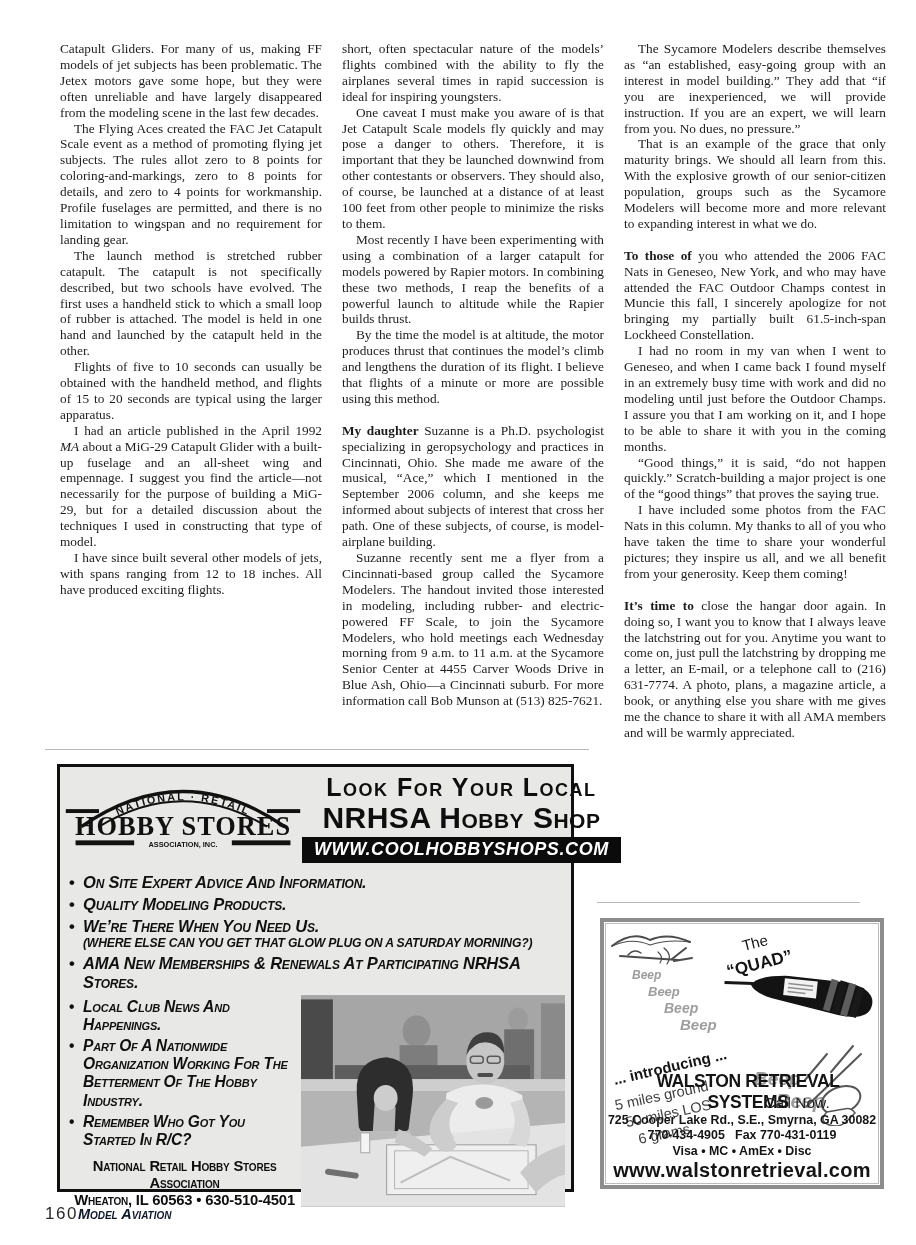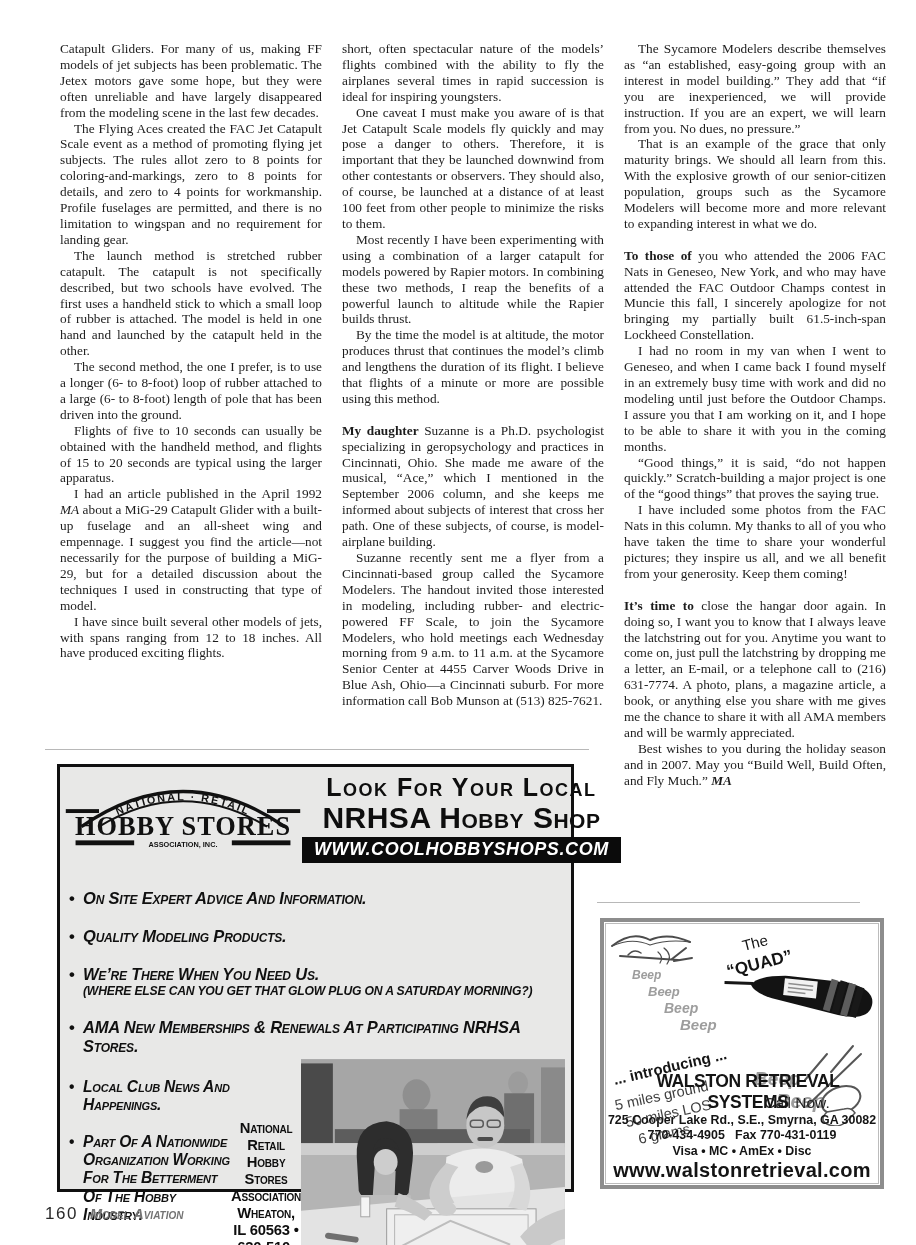--- a/index.html
+++ b/index.html
@@ -38,27 +38,27 @@
   .hl1 { font-weight:bold; font-variant:small-caps; font-size:25px; letter-spacing:1.5px; line-height:1.02; }
   .hl2 { font-weight:bold; font-variant:small-caps; font-size:30px; letter-spacing:0.5px; line-height:1.02; margin-top:2px; }
   .webbar {
     display:inline-block; background:#0b0b0b; color:#ffffff; font-style:italic;
     font-weight:bold; font-size:18px; letter-spacing:0.6px; padding:2px 12px 3px; margin-top:4px;
   }
   .bullets { padding:7px 6px 0 8px; }
   .nb {
     position:relative; padding-left:15px; font-weight:bold; font-style:italic;
     font-variant:small-caps; font-size:16.5px; line-height:1.16; letter-spacing:-0.2px;
-    color:#101010; margin-top:19px;
+    color:#101010; margin-top:3px;
   }
   .nb::before { content:"•"; position:absolute; left:1px; font-style:normal; }
   .nb.sub { font-variant:normal; font-size:12.2px; letter-spacing:-0.2px; margin-top:1px; line-height:1.1; }
   .nb.sub::before { content:""; }
   .nrhsa-row { display:flex; padding:3px 6px 0 8px; align-items:flex-start; }
-  .nrhsa-left { width:234px; display:flex; height:214px; }
+  .nrhsa-left { width:234px; display:flex; flex-direction:column; height:214px; }
   .narrow { padding:0; }
   .narrow .nb { font-size:15.6px; }
   .nrhsa-footer {
     margin-top:auto; text-align:center; font-weight:bold; font-variant:small-caps;
     font-size:14.8px; line-height:1.15; letter-spacing:-0.2px; padding-bottom:0;
   }
   .nrhsa-photo { width:265px; height:212px; margin-left:auto; display:block; background:#b7b7b7; }
 
   
   .walston {
@@ -86,57 +86,55 @@
   .w-specs .sp3 { margin-left:16px; }
   .w-ant  { position:absolute; right:3px; top:120px; width:80px; height:84px; }
   .w-call { position:absolute; left:126px; top:172px; width:134px; text-align:center; font-size:15.5px; color:#232323; }
   .w-contact { position:absolute; left:0; right:0; bottom:3px; text-align:center; }
   .w-co   { font-size:17.5px; font-weight:bold; letter-spacing:-0.4px;padding-left:12px; }
   .w-addr, .w-ph, .w-cards { font-size:12.4px; font-weight:bold; line-height:1.25; }
   .w-ph   { white-space:pre; }
   .w-web  { font-size:20px; font-weight:bold; letter-spacing:0.3px; }
 
   
-  .pagefoot { position:absolute; left:45px; top:1204px; display:flex; align-items:baseline; gap:12px;
+  .pagefoot { position:absolute; left:45px; top:1204px; display:flex; align-items:baseline; 
               font-family:"Liberation Sans", sans-serif; }
   .pgnum { font-size:17px; color:#2a2a2a; letter-spacing:1.5px; }
-  .pgmag { font-size:14.5px; font-weight:bold; font-style:italic; font-variant:small-caps; color:#737373; }
+  .pgmag { font-size:14.5px; font-weight:bold; font-style:italic; font-variant:small-caps; color:#0f172a; }
 </style>
 </head>
 <body>
 
 <div class="page">
 
   <div class="columns">
     <div class="col">
         <p class="para"><span>Catapult Gliders. For many of us, making FF models of jet subjects has been problematic. The Jetex motors gave some hope, but they were often unreliable and have largely disappeared from the modeling scene in the last few decades.</span></p>
         <p class="para ind"><span>The Flying Aces created the FAC Jet Catapult Scale event as a method of promoting flying jet subjects. The rules allot zero to 8 points for coloring-and-markings, zero to 8 points for details, and zero to 4 points for workmanship. Profile fuselages are permitted, and there is no limitation to wingspan and no requirement for landing gear.</span></p>
         <p class="para ind"><span>The launch method is stretched rubber catapult. The catapult is not specifically described, but two schools have evolved. The first uses a handheld stick to which a small loop of rubber is attached. The model is held in one hand and launched by the catapult held in the other.</span></p>
-        <p class="para ind"><span>The second method, the one I prefer, is to use a longer (6- to 8-foot) loop of rubber attached to a large (6- to 8-foot) length of pole that has been driven into the ground.</span></p>
         <p class="para ind"><span>Flights of five to 10 seconds can usually be obtained with the handheld method, and flights of 15 to 20 seconds are typical using the larger apparatus.</span></p>
         <p class="para ind"><span>I had an article published in the April 1992 </span><span class="i">MA</span><span> about a MiG-29 Catapult Glider with a built-up fuselage and an all-sheet wing and empennage. I suggest you find the article—not necessarily for the purpose of building a MiG-29, but for a detailed discussion about the techniques I used in constructing that type of model.</span></p>
         <p class="para ind"><span>I have since built several other models of jets, with spans ranging from 12 to 18 inches. All have produced exciting flights.</span></p>
       </div>
     <div class="col">
         <p class="para"><span>short, often spectacular nature of the models’ flights combined with the ability to fly the airplanes several times in rapid succession is ideal for inspiring youngsters.</span></p>
         <p class="para ind"><span>One caveat I must make you aware of is that Jet Catapult Scale models fly quickly and may pose a danger to others. Therefore, it is important that they be launched downwind from other contestants or observers. They should also, of course, be launched at a distance of at least 100 feet from other people to minimize the risks to them.</span></p>
         <p class="para ind"><span>Most recently I have been experimenting with using a combination of a larger catapult for models powered by Rapier motors. In combining these two methods, I reap the benefits of a powerful launch to altitude while the Rapier builds thrust.</span></p>
         <p class="para ind"><span>By the time the model is at altitude, the motor produces thrust that continues the model’s climb and lengthens the duration of its flight. I believe that flights of a minute or more are possible using this method.</span></p>
         <p class="para gap"><span class="b">My daughter</span><span> Suzanne is a Ph.D. psychologist specializing in geropsychology and practices in Cincinnati, Ohio. She made me aware of the musical, “Ace,” which I mentioned in the September 2006 column, and she keeps me informed about subjects of interest that cross her path. One of these subjects, of course, is model-airplane building.</span></p>
         <p class="para ind"><span>Suzanne recently sent me a flyer from a Cincinnati-based group called the Sycamore Modelers. The handout invited those interested in modeling, including rubber- and electric-powered FF Scale, to join the Sycamore Modelers, who hold meetings each Wednesday morning from 9 a.m. to 11 a.m. at the Sycamore Senior Center at 4455 Carver Woods Drive in Blue Ash, Ohio—a Cincinnati suburb. For more information call Bob Munson at (513) 825-7621.</span></p>
       </div>
     <div class="col">
         <p class="para ind"><span>The Sycamore Modelers describe themselves as “an established, easy-going group with an interest in model building.” They add that “if you are inexperienced, we will provide instruction. If you are an expert, we will learn from you. No dues, no pressure.”</span></p>
         <p class="para ind"><span>That is an example of the grace that only maturity brings. We should all learn from this. With the explosive growth of our senior-citizen population, groups such as the Sycamore Modelers will become more and more relevant to expanding interest in what we do.</span></p>
         <p class="para gap"><span class="b">To those of</span><span> you who attended the 2006 FAC Nats in Geneseo, New York, and who may have attended the FAC Outdoor Champs contest in Muncie this fall, I sincerely apologize for not bringing my partially built 61.5-inch-span Lockheed Constellation.</span></p>
         <p class="para ind"><span>I had no room in my van when I went to Geneseo, and when I came back I found myself in an extremely busy time with work and did no modeling until just before the Outdoor Champs. I assure you that I am working on it, and I hope to be able to share it with you in the coming months.</span></p>
         <p class="para ind"><span>“Good things,” it is said, “do not happen quickly.” Scratch-building a major project is one of the “good things” that proves the saying true.</span></p>
         <p class="para ind"><span>I have included some photos from the FAC Nats in this column. My thanks to all of you who have taken the time to share your wonderful pictures; they inspire us all, and we all benefit from your generosity. Keep them coming!</span></p>
         <p class="para gap"><span class="b">It’s time to</span><span> close the hangar door again. In doing so, I want you to know that I always leave the latchstring out for you. Anytime you want to come on, just pull the latchstring by dropping me a letter, an E-mail, or a telephone call to (216) 631-7774. A photo, plans, a magazine article, a book, or anything else you share with me gives me the chance to share it with all AMA members and will be warmly appreciated.</span></p>
-        <p class="para ind"><span>Best wishes to you during the holiday season and in 2007. May you “Build Well, Build Often, and Fly Much.” </span><span class="b i">MA</span></p>
       </div>
   </div>
 
   <div class="rule rule-lm"></div>
   <div class="rule rule-r"></div>
 
   <div class="nrhsa">
     <div class="nrhsa-head">
       <svg class="nrhsa-logo" viewBox="0 0 240 86">
         <path d="M16,56 Q120,-16 224,56" fill="none" stroke="#111" stroke-width="3.5"></path>

